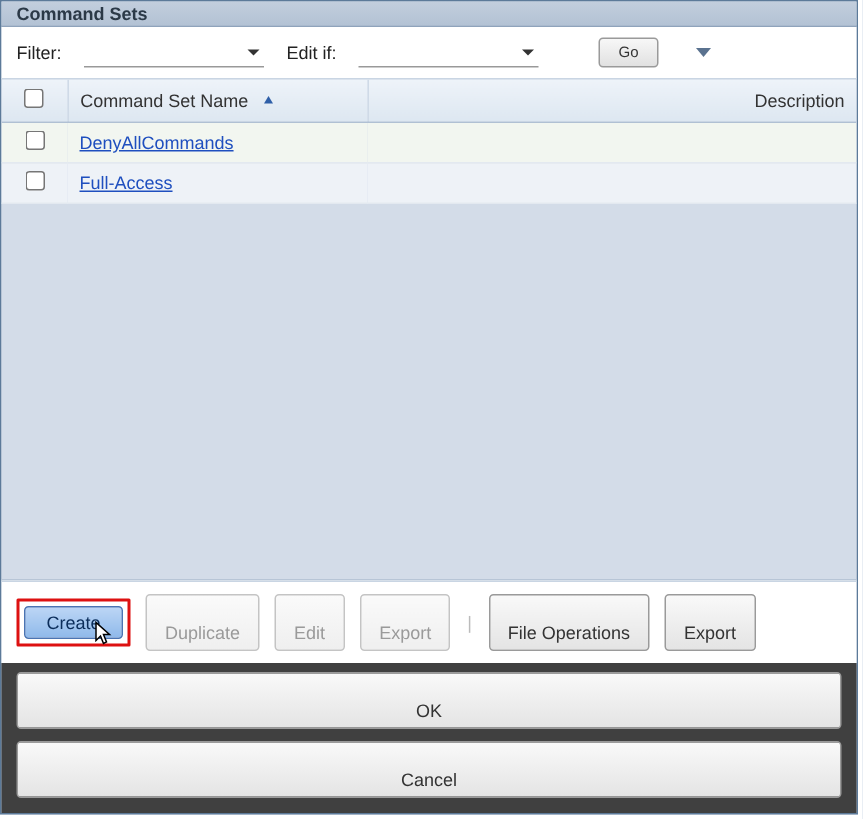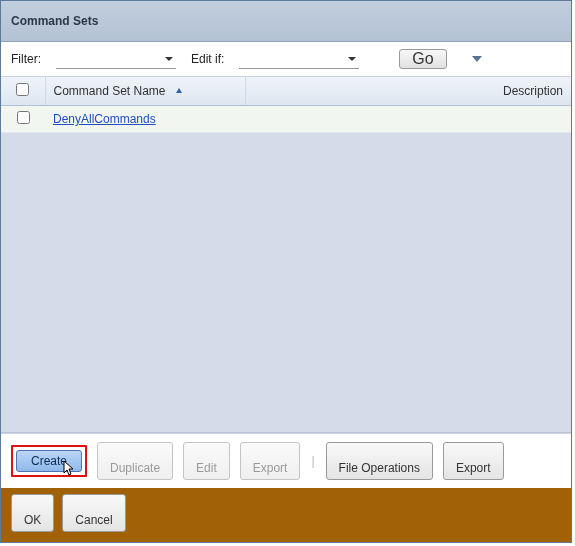--- a/index.html
+++ b/index.html
@@ -19,21 +19,21 @@
     display: flex;
     flex-direction: column;
     background: #d3dce8;
   }
   .titlebar {
     background: linear-gradient(#c2cedd, #b3c2d4);
     border-bottom: 1px solid #8fa3bb;
     padding: 5px 10px;
     font-weight: bold;
     color: #2b3947;
-    height: 41px;
+    height: 17px;
     display: flex;
     align-items: center;
   }
   .filterbar {
     background: #fff;
     border-bottom: 1px solid #c9d5e3;
     padding: 7px 10px;
     display: flex;
     align-items: center;
     gap: 15px;
@@ -64,21 +64,21 @@
   .combo .arrow svg { display: block; }
   .filter1 input { width: 120px; }
   .filter2 input { width: 120px; }
   .go-btn {
     margin-left: 25px;
     height: 20px;
     padding: 0 12px;
     background: linear-gradient(#f7f7f7, #e1e1e1);
     border: 1px solid #9a9a9a;
     border-radius: 3px;
-    font-size: 16px;
+    font-size: 10px;
     color: #333;
     cursor: pointer;
   }
   .expander {
     width: 14px;
     height: 14px;
     display: inline-flex;
     align-items: center;
     justify-content: center;
     margin-left: 8px;
@@ -174,21 +174,22 @@
     pointer-events: none;
   }
   .divider {
     color: #bbb;
     padding: 0 1px;
   }
   .footerbar {
     padding: 6px 10px 10px;
     display: flex;
     gap: 8px;
-    background: #a16207;
+    background: #404040;
+    flex-direction: column;
   }
 </style>
 </head>
 <body>
 
 <div class="panel">
 
   <div class="titlebar">
     <span>Command Sets</span>
   </div>
@@ -244,20 +245,25 @@
             <span>Description</span>
           </th>
         </tr>
       </thead>
       <tbody>
         <tr class="even">
           <td class="col-check"><input type="checkbox" style=""></td>
           <td><a class="link">DenyAllCommands</a></td>
           <td></td>
         </tr>
+        <tr class="odd">
+          <td class="col-check"><input type="checkbox" style=""></td>
+          <td><a class="link">Full-Access</a></td>
+          <td></td>
+        </tr>
       </tbody>
     </table>
   </div>
 
   <div class="buttonbar">
     <span class="create-hl">
       <button class="btn">Create</button>
       <span class="cursor">
         <svg width="16" height="20" viewBox="0 0 16 20">
           <path d="M3 2 L3 14 L6 11 L8 16 L10 15 L8 10 L12 10 Z" fill="#fff" stroke="#000" stroke-width="1"></path>

